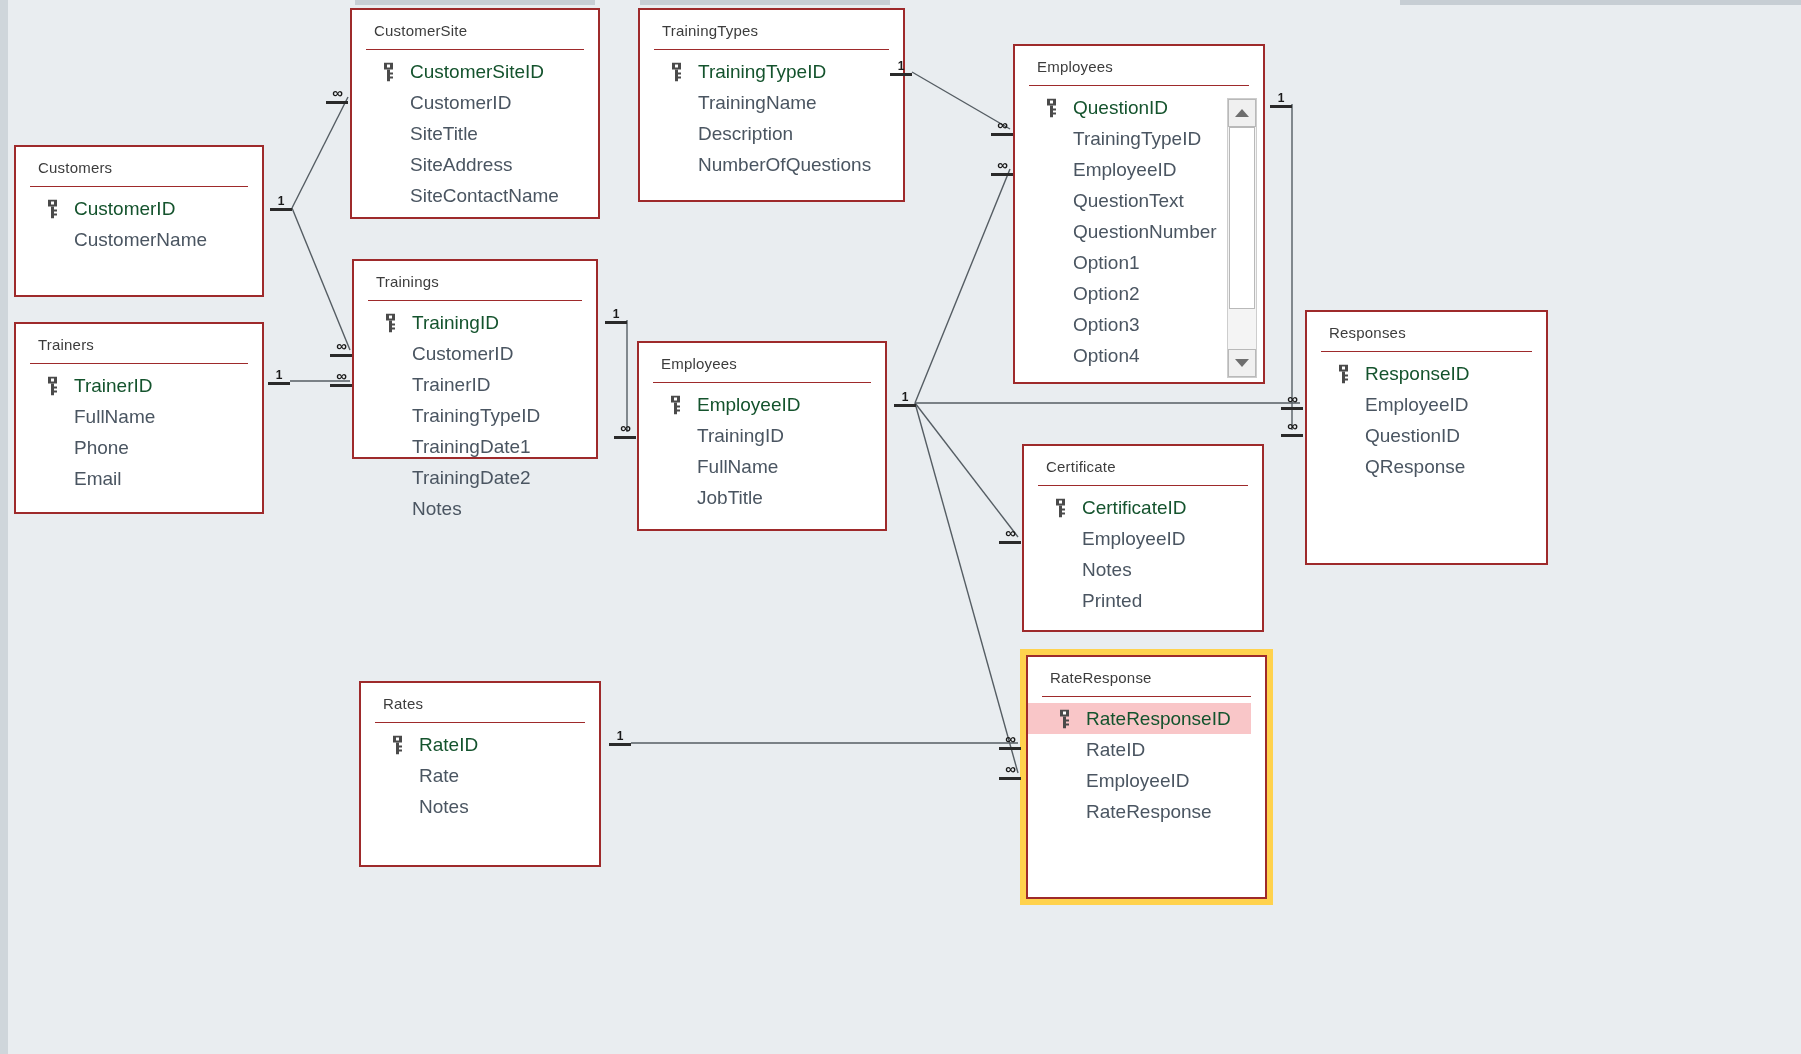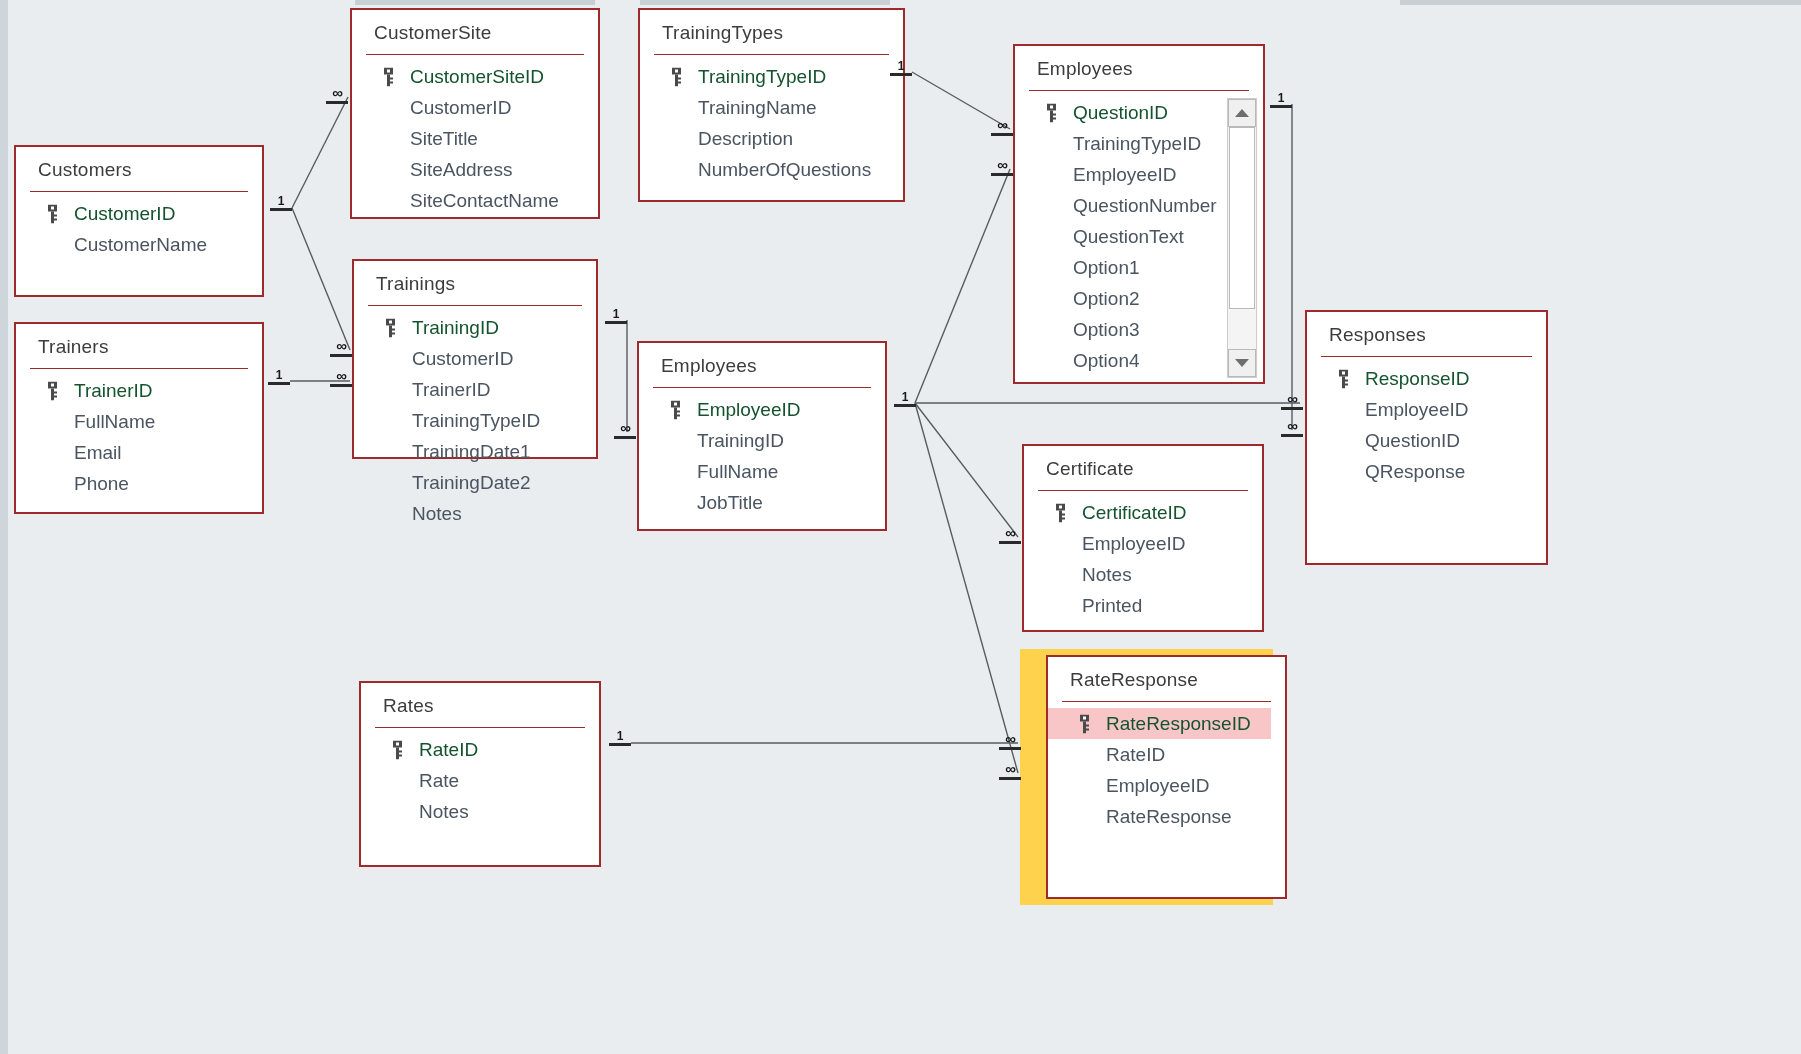--- a/index.html
+++ b/index.html
@@ -37,21 +37,21 @@
   .card.inf .sym{font-size:15px;letter-spacing:-1px;font-weight:bold;}
 
   
   .tbl{
     position:absolute;
     background:#ffffff;
     border:2px solid #9e2a2b;
     box-sizing:border-box;
   }
   .tbl .ttl{
-    font-size:19px;
+    font-size:15px;
     color:#3c3c3c;
     padding:12px 0 10px 22px;
     letter-spacing:.2px;
     white-space:nowrap;
   }
   .tbl .rule{
     height:1px;background:#9e2a2b;
     margin:0 14px;
   }
   .tbl .fields{padding:6px 0 0 0;}
@@ -75,21 +75,21 @@
     width:13px;height:19px;
   }
 
   
   .selwrap{
     position:absolute;
     border:6px solid #ffd24d;
     box-sizing:border-box;
     background:#ffd24d;
   }
-  .selwrap > .tbl{position:relative;left:0;top:0;width:100%;height:100%;margin-left:20px;}
+  .selwrap > .tbl{position:relative;left:0;top:0;width:100%;height:100%;}
 
   
   .vscroll{
     position:absolute;
     width:30px;
     background:#f0f0f0;
     border:1px solid #cdcdcd;
     box-sizing:border-box;
   }
   .vs-btn{
@@ -174,22 +174,22 @@
         <div class="rule"></div>
         <div class="fields">
           <div class="fld pk"><svg class="keyicon" viewBox="0 0 13 19" xmlns="http://www.w3.org/2000/svg">
               <rect x="2" y="0" width="9" height="7" fill="#4a4a4a"></rect>
               <rect x="5" y="2" width="3" height="3" fill="#ffffff"></rect>
               <rect x="5" y="7" width="3" height="12" fill="#4a4a4a"></rect>
               <rect x="8" y="10" width="3" height="2" fill="#4a4a4a"></rect>
               <rect x="8" y="14" width="3" height="2" fill="#4a4a4a"></rect>
             </svg><span>TrainerID</span></div>
           <div class="fld"><span>FullName</span></div>
+          <div class="fld"><span>Phone</span></div>
           <div class="fld"><span>Email</span></div>
-          <div class="fld"><span>Phone</span></div>
         </div>
       </div>
       <div class="tbl" style="left: 350px; top: 8px; width: 250px; height: 211px;">
         <div class="ttl">CustomerSite</div>
         <div class="rule"></div>
         <div class="fields">
           <div class="fld pk"><svg class="keyicon" viewBox="0 0 13 19" xmlns="http://www.w3.org/2000/svg">
               <rect x="2" y="0" width="9" height="7" fill="#4a4a4a"></rect>
               <rect x="5" y="2" width="3" height="3" fill="#ffffff"></rect>
               <rect x="5" y="7" width="3" height="12" fill="#4a4a4a"></rect>
@@ -274,22 +274,22 @@
         <div class="fields">
           <div class="fld pk"><svg class="keyicon" viewBox="0 0 13 19" xmlns="http://www.w3.org/2000/svg">
               <rect x="2" y="0" width="9" height="7" fill="#4a4a4a"></rect>
               <rect x="5" y="2" width="3" height="3" fill="#ffffff"></rect>
               <rect x="5" y="7" width="3" height="12" fill="#4a4a4a"></rect>
               <rect x="8" y="10" width="3" height="2" fill="#4a4a4a"></rect>
               <rect x="8" y="14" width="3" height="2" fill="#4a4a4a"></rect>
             </svg><span>QuestionID</span></div>
           <div class="fld"><span>TrainingTypeID</span></div>
           <div class="fld"><span>EmployeeID</span></div>
+          <div class="fld"><span>QuestionText</span></div>
           <div class="fld"><span>QuestionNumber</span></div>
-          <div class="fld"><span>QuestionText</span></div>
           <div class="fld"><span>Option1</span></div>
           <div class="fld"><span>Option2</span></div>
           <div class="fld"><span>Option3</span></div>
           <div class="fld"><span>Option4</span></div>
         </div>
         <div class="vscroll" style="right: 6px; top: 52px; height: 280px;">
           <div class="vs-btn up">
             <span class="arr"></span>
           </div>
           <div class="vs-track" style="top:28px;bottom:28px;">

